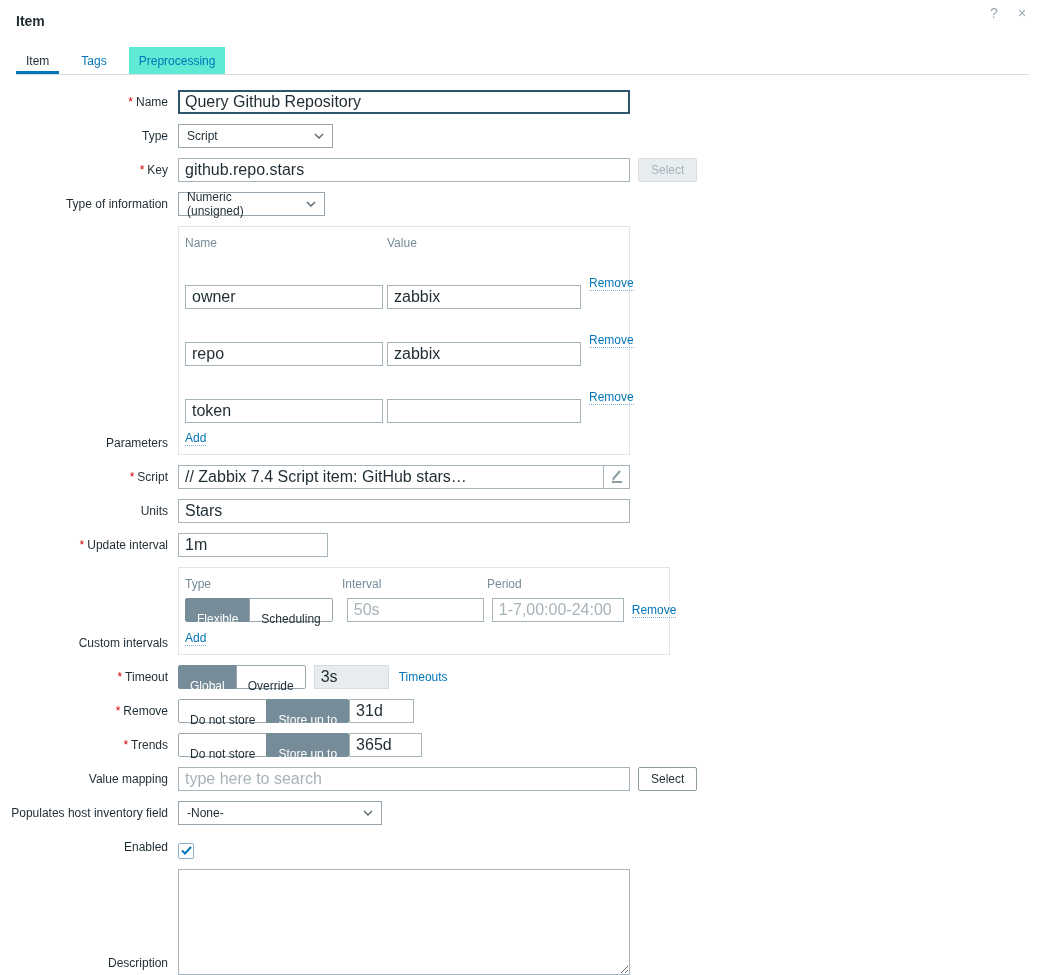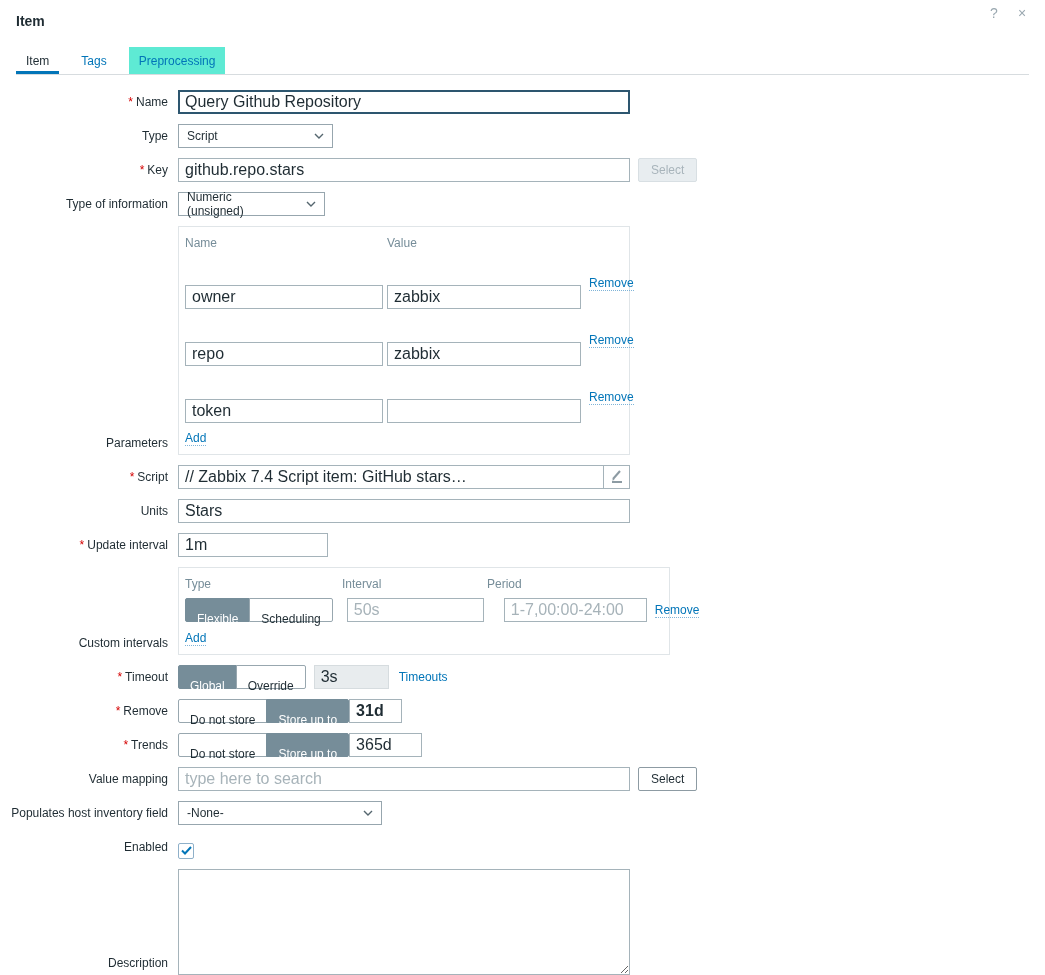--- a/index.html
+++ b/index.html
@@ -184,21 +184,21 @@
         <span class="ci-col-type">Type</span>
         <span class="ci-col-interval">Interval</span>
         <span>Period</span>
       </div>
       <div class="ci-row">
         <div class="seg-group">
           <div class="seg active">Flexible</div>
           <div class="seg">Scheduling</div>
         </div>
         <input class="text" type="text" style="width: 137px; margin-left: 14px;" placeholder="50s">
-        <input class="text" type="text" style="width: 143px; margin-left: 20px;" placeholder="1-7,00:00-24:00">
+        <input class="text" type="text" style="width: 132px; margin-left: 8px;" placeholder="1-7,00:00-24:00">
         <a class="link dotted ml8">Remove</a>
       </div>
       <a class="link dotted box-add">Add</a>
     </div>
   </div>
 
   <div class="row">
     <div class="row-label"><span class="req">*</span><span>Timeout</span></div>
     <div class="seg-group">
       <div class="seg active">Global</div>
@@ -207,21 +207,21 @@
     <input class="text disabled-input ml8" type="text" readonly="" style="width: 75px;" value="3s">
     <a class="link ml10 lh24">Timeouts</a>
   </div>
 
   <div class="row">
     <div class="row-label"><span class="req">*</span><span>Remove</span></div>
     <div class="seg-group">
       <div class="seg">Do not store</div>
       <div class="seg active">Store up to</div>
     </div>
-    <input class="text" type="text" style="width: 53px; font-weight: bold;" value="31d">
+    <input class="text" type="text" style="width: 65px;" value="31d">
   </div>
 
   <div class="row">
     <div class="row-label"><span class="req">*</span><span>Trends</span></div>
     <div class="seg-group">
       <div class="seg">Do not store</div>
       <div class="seg active">Store up to</div>
     </div>
     <input class="text" type="text" style="width: 73px;" value="365d">
   </div>

